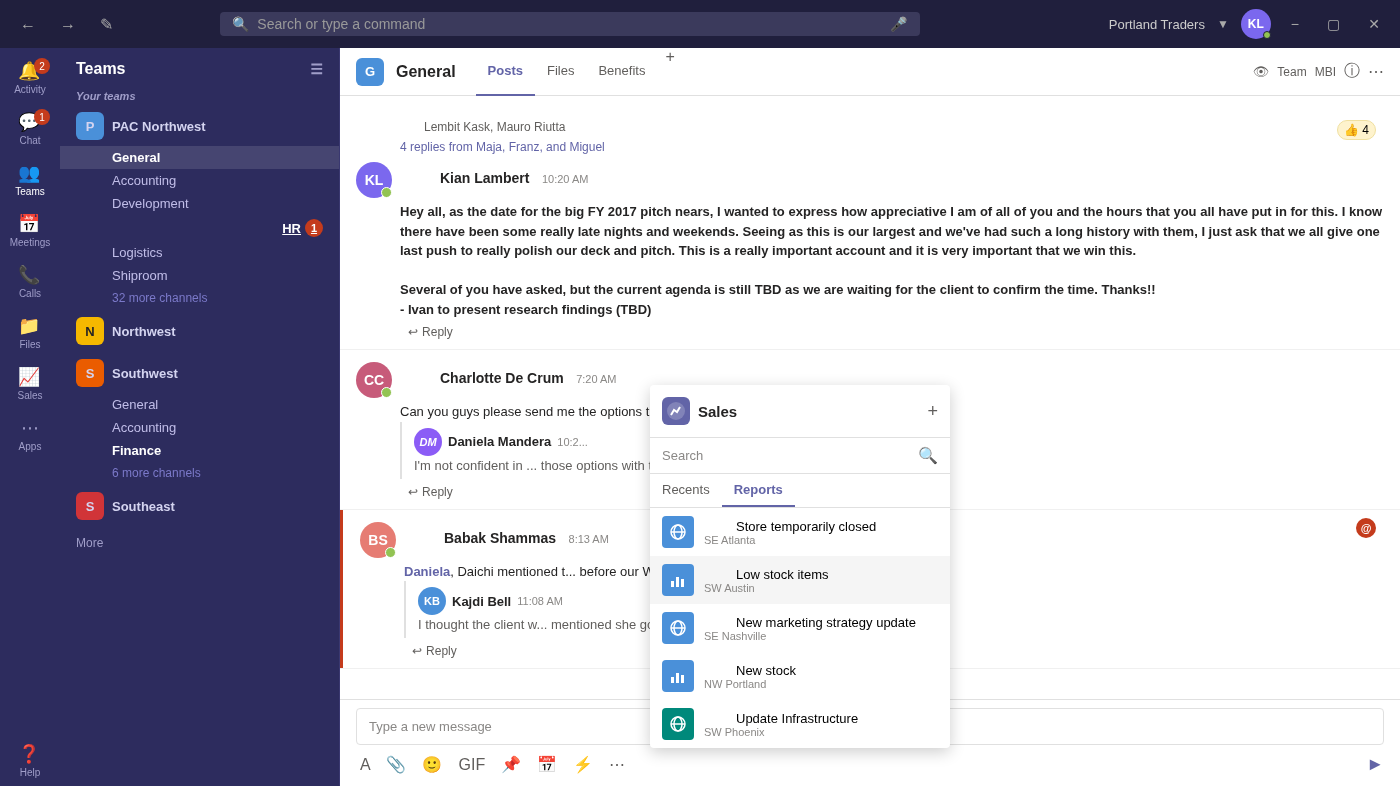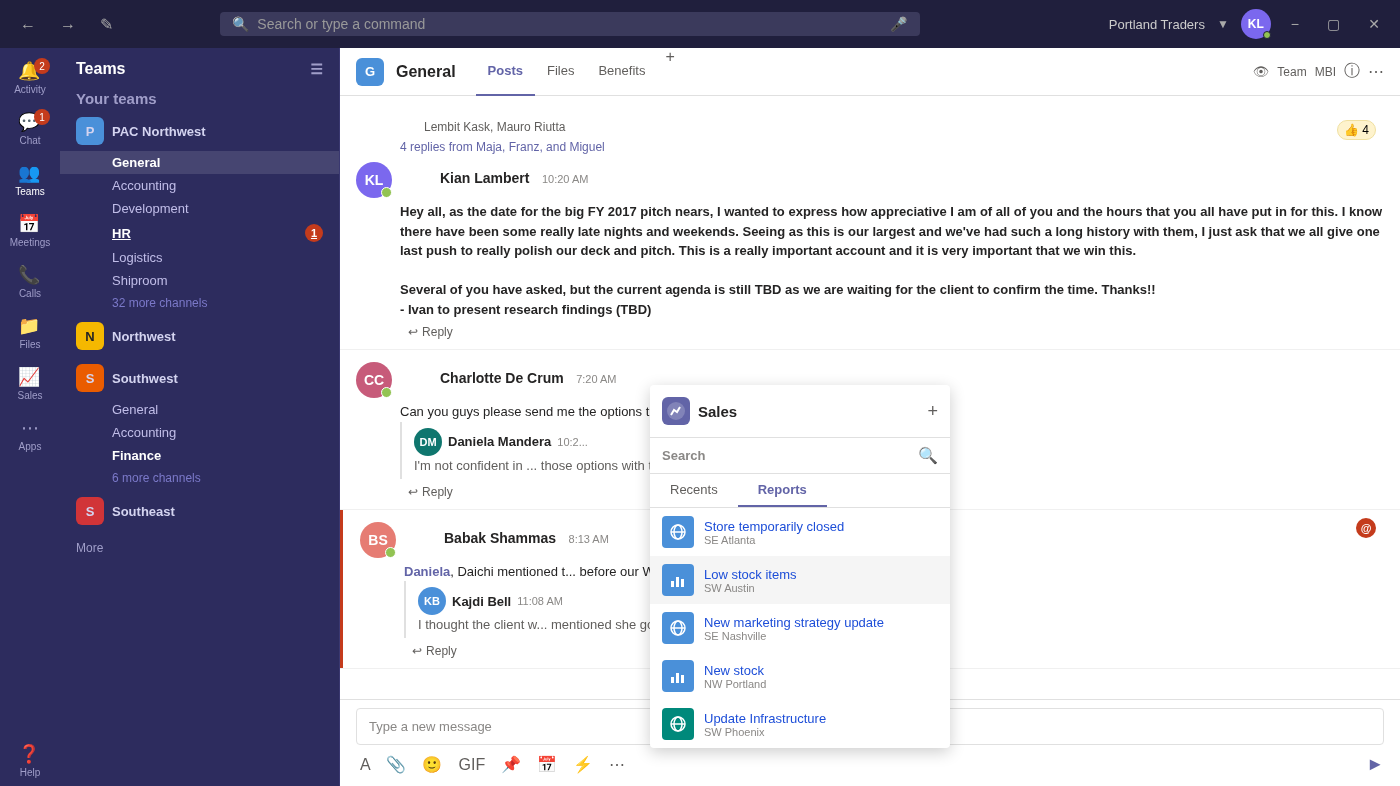--- a/index.html
+++ b/index.html
@@ -129,21 +129,21 @@
     .teams-header {
       display: flex;
       align-items: center;
       justify-content: space-between;
       padding: 12px 16px 8px;
       color: white;
       font-size: 16px;
       font-weight: 600;
     }
     .filter-icon { color: #a09ec9; cursor: pointer; font-size: 14px; }
-    .your-teams-label { font-size: 15px; color: #a09ec9; padding: 4px 16px 4px; font-weight: 600; }
+    .your-teams-label { font-size: 11px; color: #a09ec9; padding: 4px 16px 4px; font-weight: 600; font-style: italic; }
 
     .team-group { margin-bottom: 2px; }
     .team-row {
       display: flex;
       align-items: center;
       padding: 6px 16px;
       cursor: pointer;
       color: #d4d4f0;
       gap: 8px;
     }
@@ -327,47 +327,47 @@
       display: flex; align-items: center; justify-content: center;
       color: white; font-size: 12px; font-weight: bold;
     }
     .dropdown-title { font-size: 15px; font-weight: 600; color: #252424; flex: 1; }
     .dropdown-add { color: #605e5c; cursor: pointer; font-size: 18px; }
     .dropdown-search {
       display: flex; align-items: center; padding: 8px 12px;
       border-bottom: 1px solid #e0e0e0; gap: 8px;
     }
     .dropdown-search input {
-      flex: 1; border: none; outline: none; font-size: 13px; color: #0f172a; font-weight: bold;
+      flex: 1; border: none; outline: none; font-size: 13px; color: #0f172a;
     }
     .dropdown-search input::placeholder { color: #8a8886; }
     .dropdown-tabs {
       display: flex; border-bottom: 1px solid #e0e0e0;
     }
     .dropdown-tab {
-      padding: 8px 20px; font-size: 13px; color: #605e5c; cursor: pointer;
+      padding: 8px 12px; font-size: 13px; color: #605e5c; cursor: pointer;
       border-bottom: 2px solid transparent;
     }
     .dropdown-tab.active { color: #6264a7; border-bottom: 2px solid #6264a7; font-weight: 600; }
 
     .dropdown-items { max-height: 280px; overflow-y: auto; }
     .dropdown-item {
       display: flex; align-items: center; padding: 8px 12px; gap: 10px;
       cursor: pointer;
     }
     .dropdown-item:hover, .dropdown-item.selected { background: #f5f5f5; }
     .dropdown-item-icon {
       width: 32px; height: 32px; border-radius: 4px;
       background: #4a90d9;
       display: flex; align-items: center; justify-content: center;
       color: white; font-size: 14px; flex-shrink: 0;
     }
     .dropdown-item-icon.teal { background: #00897b; }
     .dropdown-item-info { flex: 1; }
-    .dropdown-item-name { font-size: 13px; color: #1d4ed8; font-weight: 500; }
+    .dropdown-item-name { font-size: 13px; color: #000000; font-weight: 500; margin-left: 32px; }
     .dropdown-item-sub { font-size: 11px; color: #8a8886; }
 
     
     .edit-icon { position: absolute; top: 12px; right: 50px; color: #8a8886; cursor: pointer; font-size: 14px; opacity: 0; }
 
     .sub-msg {
       margin-left: 44px;
       padding: 6px 0;
       border-left: 2px solid #e0e0e0;
       padding-left: 12px;
@@ -457,21 +457,21 @@
 
     <div class="team-group">
       <div class="team-row">
         <div class="team-icon" style="background:#4a90d9;">P</div>
         <span class="team-name">PAC Northwest</span>
         <span class="team-more">⋯</span>
       </div>
       <div class="channel-row active">General</div>
       <div class="channel-row">Accounting</div>
       <div class="channel-row">Development</div>
-      <div class="channel-row bold" style="display:flex;align-items:center;justify-content:space-between;padding-right:16px;text-decoration:underline;">
+      <div class="channel-row bold" style="display:flex;align-items:center;justify-content:flex-end;padding-right:16px;text-decoration:underline;">
         <span>HR</span>
         <span class="badge-red">1</span>
       </div>
       <div class="channel-row">Logistics</div>
       <div class="channel-row">Shiproom</div>
       <div class="more-channels">32 more channels</div>
     </div>
 
     <div class="team-group">
       <div class="team-row">
@@ -555,21 +555,21 @@
             <span class="msg-name">Charlotte De Crum</span>
             <span class="msg-time">7:20 AM</span>
           </div>
         </div>
         <div class="msg-text" style="margin-left:44px;">
           Can you guys please send me the options that we are proposing to the client tomorrow?
         </div>
 
         <div class="sub-msg">
           <div class="sub-msg-header">
-            <div class="sub-avatar" style="background:#0f766e;">DM</div>
+            <div class="sub-avatar" style="background:#8b5cf6;font-style:italic;">DM</div>
             <span style="font-size:13px;font-weight:600;color:#252424;">Daniela Mandera</span>
             <span style="font-size:11px;color:#8a8886;">10:2...</span>
           </div>
           <div style="font-size:13px;color:#605e5c;">I'm not confident in ... those options with th... may lose confidence...</div>
         </div>
         <div class="reply-btn">
           <span>↩</span>
           <span>Reply</span>
         </div>
         <span class="edit-icon">✎</span>

